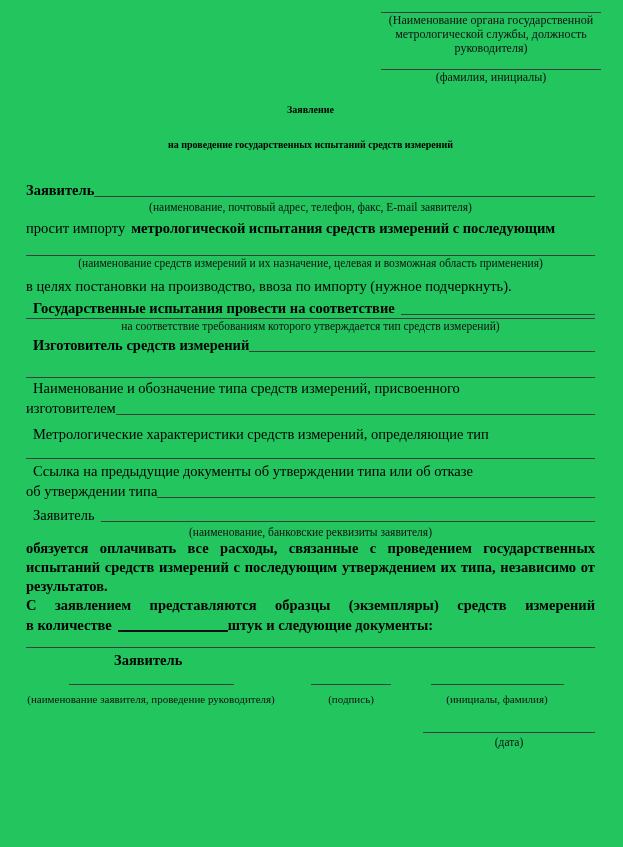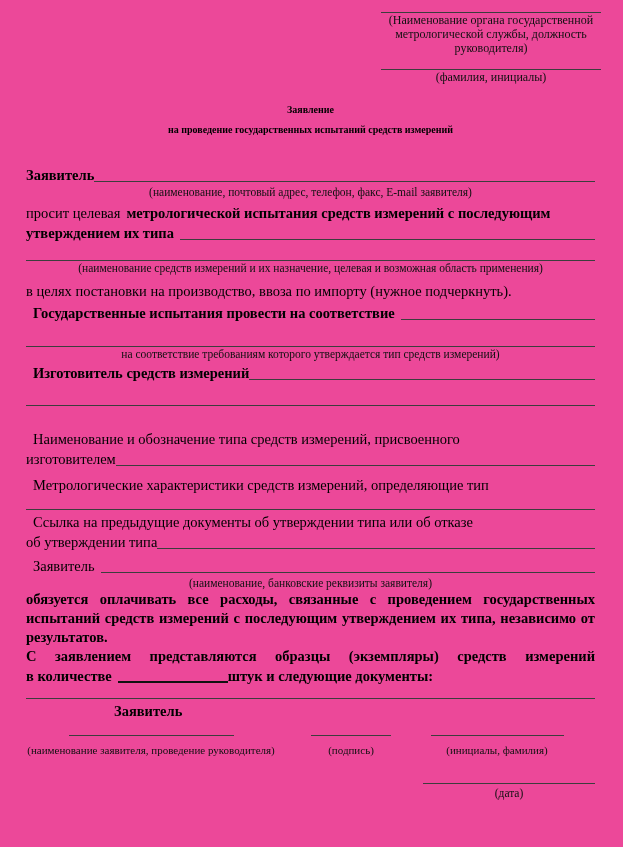--- a/index.html
+++ b/index.html
@@ -1,18 +1,18 @@
 <!DOCTYPE html>
 <html><head>
 <meta charset="utf-8">
 <style>
   html, body { margin: 0; padding: 0; background: #e8e8e8; }
   .page {
     width: 623px; height: 847px; box-sizing: border-box;
-    margin: 0 auto; background: #ec4899; color: #000;
+    margin: 0 auto; background: #22c55e; color: #000;
     font-family: "Liberation Serif", "DejaVu Serif", serif;
     font-size: 14.5px; line-height: 20px;
     padding: 8px 28px 0 26px; overflow: hidden;
   }
   .b { font-weight: bold; }
   .row { display: flex; align-items: flex-end; }
   .row > span { white-space: nowrap; }
   .fill { flex: 1 1 auto; border-bottom: 1px solid #3d3d3d; margin-bottom: 3px; height: 0; }
   .hr { border-bottom: 1px solid #3d3d3d; height: 0; }
   .cap { font-size: 11.5px; line-height: 14px; text-align: center; color: #101010; }
@@ -38,51 +38,47 @@
   .sig-col1 { width: 250px; }
   .sig-col2 { width: 110px; margin-left: 20px; font-family: Liberation Serif, serif; }
   .sig-col3 { width: 158px; margin-left: 12px; }
   .sig-line { border-bottom: 1px solid #3d3d3d; height: 0; margin: 0 auto; }
   .w165 { width: 165px; } .w80 { width: 80px; } .w133 { width: 133px; }
   .sig-cap { margin-top: 7px; white-space: nowrap; font-size: 11px; }
   .date-block { width: 172px; margin: 26px 0 0 auto; }
   .date-block .cap { margin-top: 2px; }
 
   .mt2 { margin-top: 2px; } .mt4 { margin-top: 4px; } .mt6 { margin-top: 6px; }
-  .mt8 { margin-top: 23px; } .mt12 { margin-top: 12px; } .mt14 { margin-top: 14px; }
+  .mt8 { margin-top: 0; } .mt12 { margin-top: 12px; } .mt14 { margin-top: 14px; }
   .mt17 { margin-top: 17px; } .mt22 { margin-top: 22px; } .mt26 { margin-top: 26px; }
   .lh19 { line-height: 19px; }
 </style>
 </head>
 <body>
 
 <div class="page">
 
   <div class="header-block">
     <div class="hr"></div>
     <div class="cap">(Наименование органа государственной метрологической службы, должность руководителя)</div>
     <div class="hr hr2"></div>
     <div class="cap">(фамилия, инициалы)</div>
   </div>
 
   <div class="title">Заявление</div>
-  <div class="title" style="margin-top:1px">на проведение государственных испытаний средств измерений</div>
+  <div class="title" style="margin-top:16px">на проведение государственных испытаний средств измерений</div>
 
   <div class="row mt26">
     <span class="b">Заявитель</span>
     <span class="fill"></span>
   </div>
   <div class="cap">(наименование, почтовый адрес, телефон, факс, E-mail заявителя)</div>
 
   <div class="mt4">
-    <span class="sp">просит целевая</span><span class="b">метрологической испытания средств измерений с последующим</span>
-  </div>
-  <div class="row">
-    <span class="b sp">утверждением их типа</span>
-    <span class="fill"></span>
+    <span class="sp">просит импорту</span><span class="b">метрологической испытания средств измерений с последующим</span>
   </div>
 
   <div class="hr mt17"></div>
   <div class="cap">(наименование средств измерений и их назначение, целевая и возможная область применения)</div>
 
   <div class="mt6">в целях постановки на производство, ввоза по импорту (нужное подчеркнуть).</div>
 
   <div class="row ind mt2">
     <span class="b sp">Государственные испытания провести на соответствие</span>
     <span class="fill"></span>

